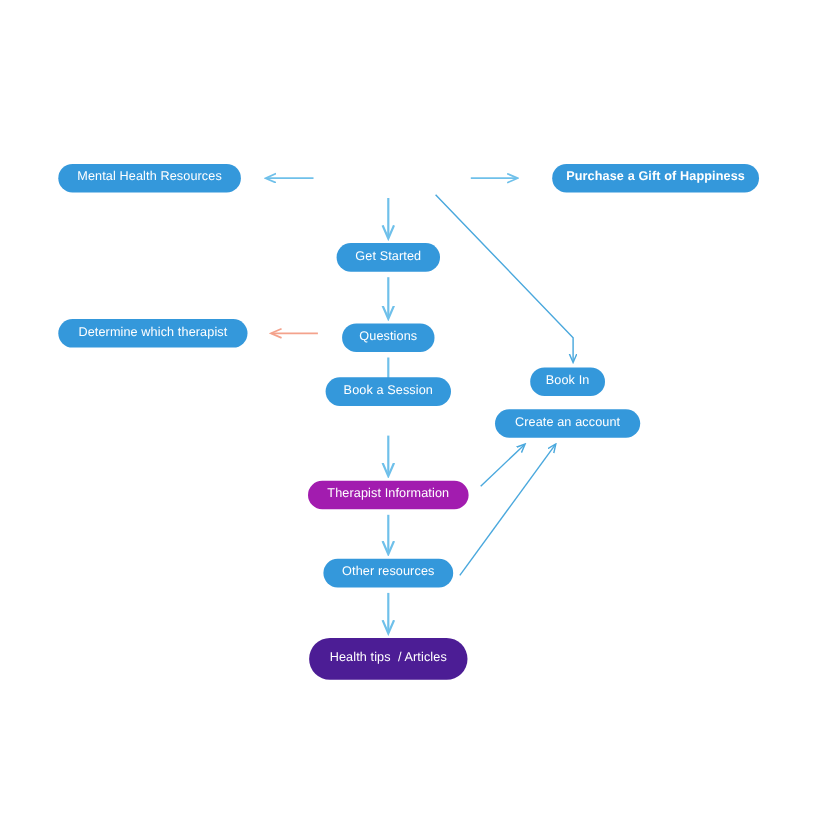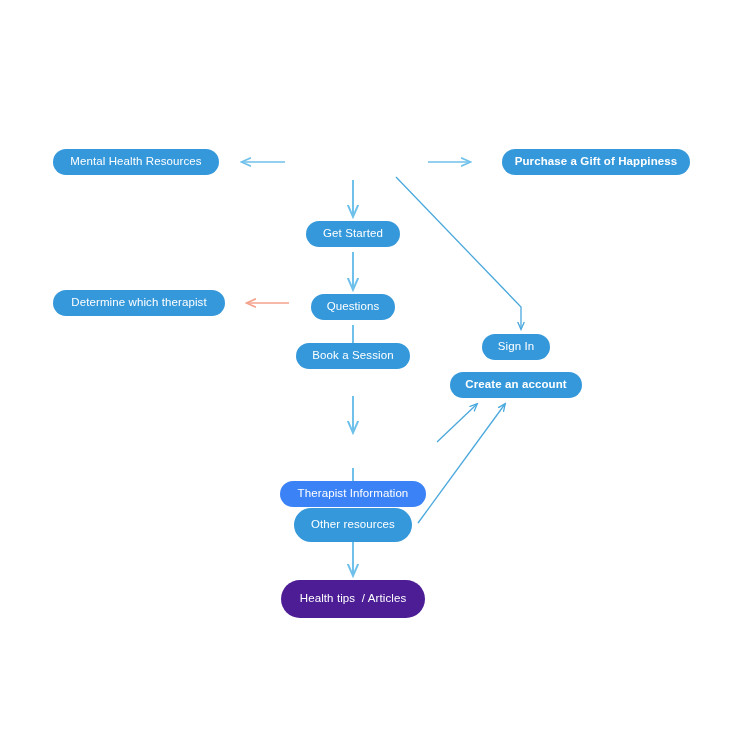--- a/index.html
+++ b/index.html
@@ -82,20 +82,20 @@
     <line x1="418" y1="523" x2="505" y2="404" stroke="#4aa8dd" stroke-width="1.3" marker-end="url(#arrow-dark)"></line>
 
     <line x1="353" y1="539" x2="353" y2="575" stroke="#6fc0ea" stroke-width="2" marker-end="url(#arrow-light)"></line>
   </svg>
 
   <div class="node" style="left: 53px; top: 149px; width: 166px; height: 26px; background: rgb(52, 152, 219); color: rgb(255, 255, 255);">Mental Health Resources</div>
   <div class="node" style="left: 502px; top: 149px; width: 188px; height: 26px; background: rgb(52, 152, 219); color: rgb(255, 255, 255); font-weight: bold;">Purchase a Gift of Happiness</div>
   <div class="node" style="left: 306px; top: 221px; width: 94px; height: 26px; background: rgb(52, 152, 219); color: rgb(255, 255, 255);">Get Started</div>
   <div class="node" style="left: 53px; top: 290px; width: 172px; height: 26px; background: rgb(52, 152, 219); color: rgb(255, 255, 255);">Determine which therapist</div>
   <div class="node" style="left: 311px; top: 294px; width: 84px; height: 26px; background: rgb(52, 152, 219); color: rgb(255, 255, 255);">Questions</div>
-  <div class="node" style="left: 482px; top: 334px; width: 68px; height: 26px; background: rgb(52, 152, 219); color: rgb(255, 255, 255);">Sign In</div>
+  <div class="node" style="left: 482px; top: 334px; width: 68px; height: 26px; background: rgb(52, 152, 219); color: rgb(255, 255, 255);">Book In</div>
   <div class="node" style="left: 296px; top: 343px; width: 114px; height: 26px; background: rgb(52, 152, 219); color: rgb(255, 255, 255);">Book a Session</div>
-  <div class="node" style="left: 450px; top: 372px; width: 132px; height: 26px; background: rgb(52, 152, 219); color: rgb(255, 255, 255); font-weight: bold;">Create an account</div>
-  <div class="node" style="left: 280px; top: 437px; width: 146px; height: 26px; background: #3b82f6; color: rgb(255, 255, 255); margin-top: 44px;">Therapist Information</div>
-  <div class="node" style="left: 294px; top: 508px; width: 118px; height: 34px; background: rgb(52, 152, 219); color: rgb(255, 255, 255);">Other resources</div>
+  <div class="node" style="left: 450px; top: 372px; width: 132px; height: 26px; background: rgb(52, 152, 219); color: rgb(255, 255, 255);">Create an account</div>
+  <div class="node" style="left: 280px; top: 437px; width: 146px; height: 26px; background: #a21caf; color: rgb(255, 255, 255);">Therapist Information</div>
+  <div class="node" style="left: 294px; top: 508px; width: 118px; height: 26px; background: rgb(52, 152, 219); color: rgb(255, 255, 255);">Other resources</div>
   <div class="node" style="left: 281px; top: 580px; width: 144px; height: 38px; background: #4c1d95; color: rgb(255, 255, 255);">Health tips  / Articles</div>
 
 </div>
 
 </body></html>

